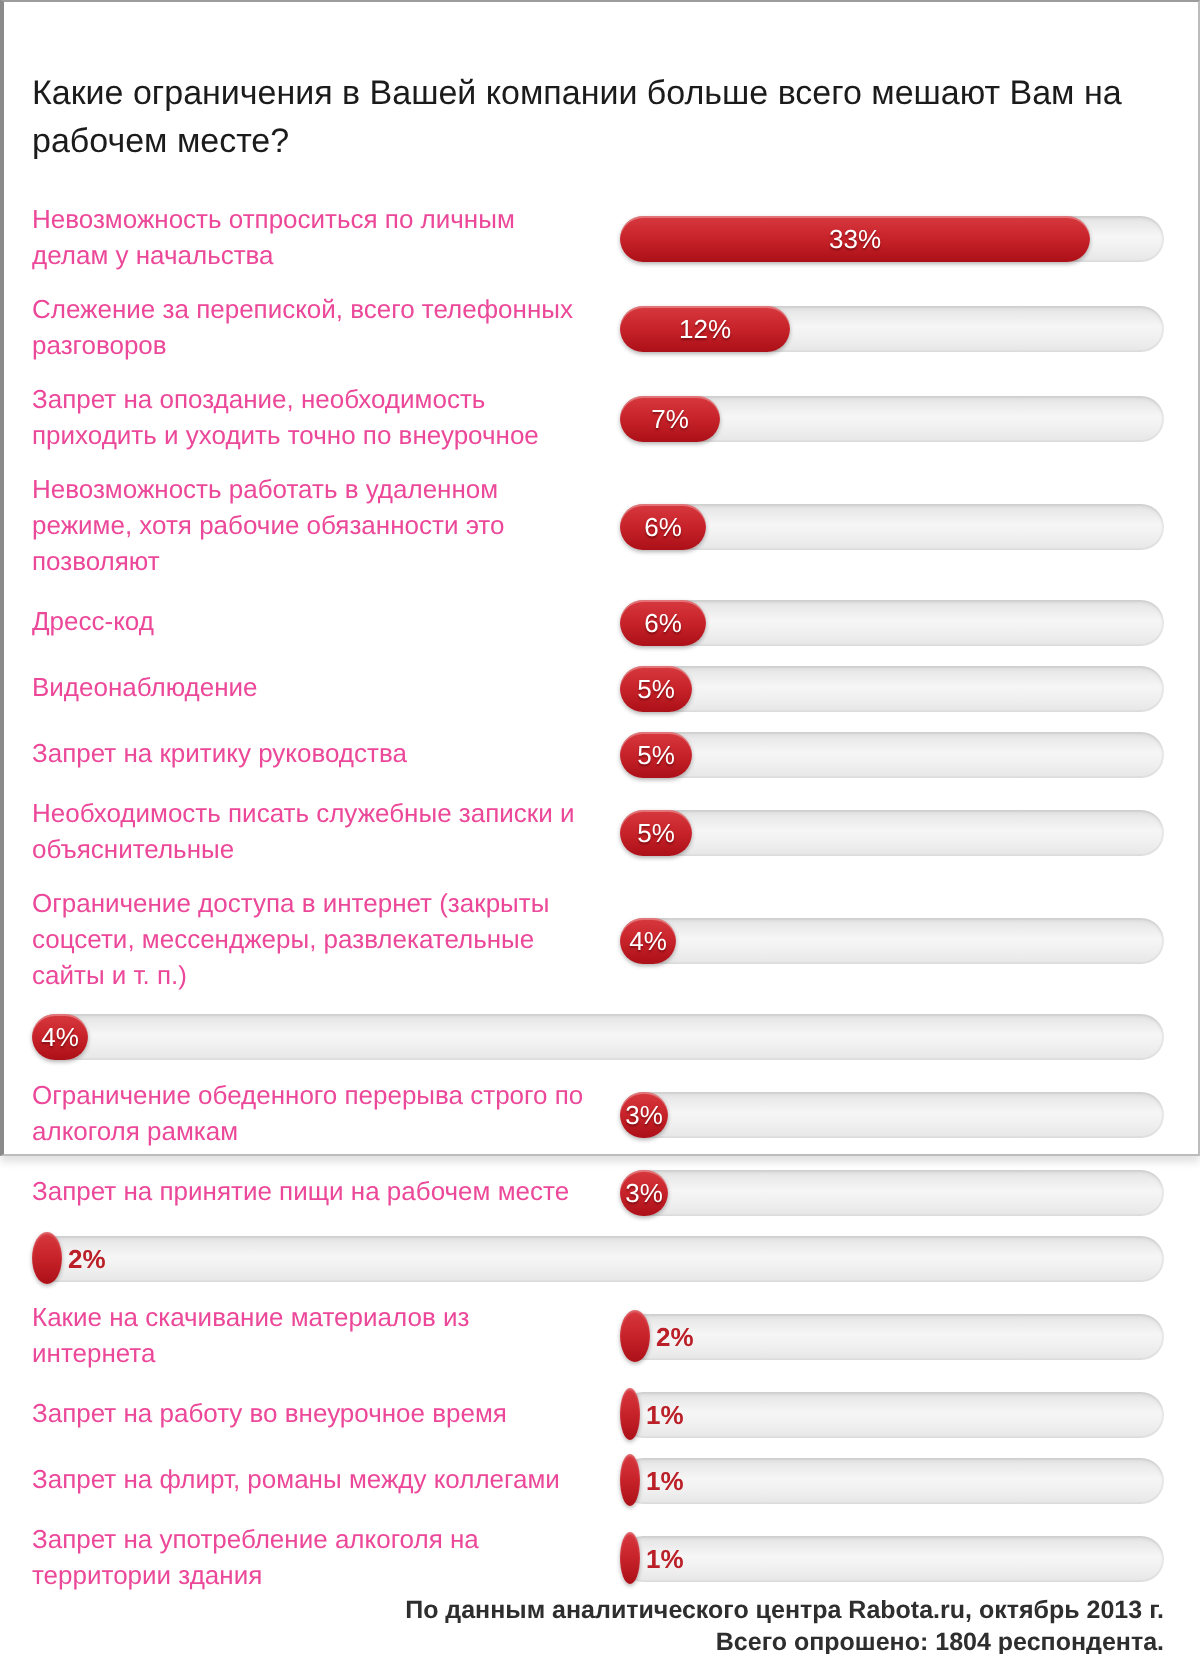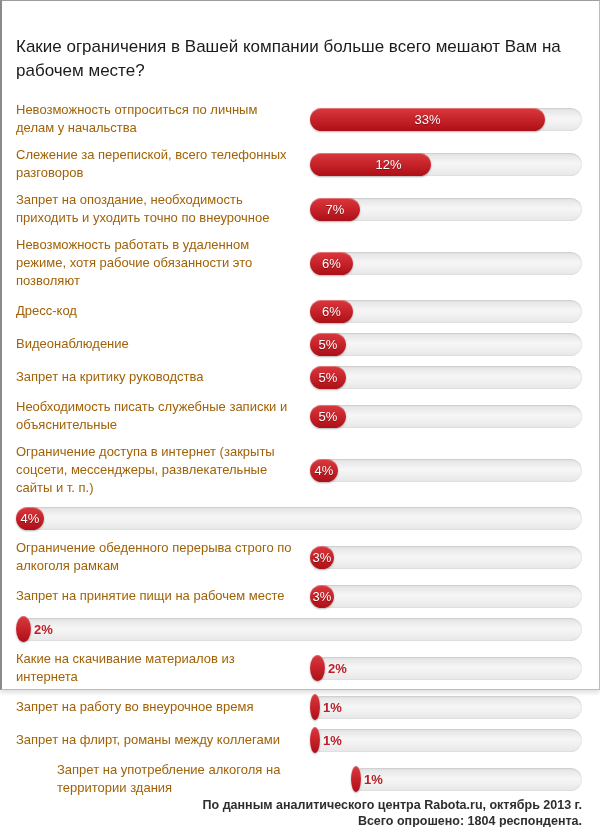--- a/index.html
+++ b/index.html
@@ -1,41 +1,41 @@
 <!DOCTYPE html>
 <html lang="ru"><head>
 <meta charset="utf-8">
 <style>
   html,body{margin:0;padding:0;background:#ffffff;}
   body{width:600px;height:827px;overflow:hidden;font-family:"Liberation Sans","DejaVu Sans",sans-serif;}
   .frame{
     box-sizing:border-box;
-    width:600px;height:690px;
+    width:600px;height:578px;
     background:#ffffff;
     border:1px solid #bcbcbc;
     border-left:2px solid #8a8a8a;
     border-top:1px solid #9c9c9c;
     box-shadow:0 3px 4px rgba(0,0,0,0.12);
     padding:34px 17px 10px 14px;
     display:flex;flex-direction:column;
   }
   .title{
     font-size:17px;line-height:24px;color:#1b1b1b;
     margin:0 0 18px 0;font-weight:400;letter-spacing:0;
     max-width:560px;
   }
   .rows{display:block;}
   .row{
     display:flex;align-items:center;
     margin-bottom:9px;min-height:24px;
   }
-  .row:last-child{margin-bottom:0;margin-left:41px;}
+  .row:last-child{margin-bottom:0;}
   .label{
     flex:0 0 294px;box-sizing:border-box;padding-right:12px;
-    font-size:13px;line-height:18px;color:#a16207;
+    font-size:13px;line-height:18px;color:#ec4899;
   }
   .track{
     flex:1 1 auto;height:23px;border-radius:12px;
     background:linear-gradient(180deg,#e3e3e3 0%,#f6f6f6 45%,#f0f0f0 70%,#e6e6e6 100%);
     box-shadow:inset 0 1px 2px rgba(0,0,0,0.07), inset 0 0 0 1px rgba(0,0,0,0.03);
     position:relative;display:flex;align-items:center;
   }
   .fill{
     height:23px;border-radius:12px;
     background:linear-gradient(180deg,#d7393f 0%,#c8232a 48%,#ac1018 100%);
@@ -75,21 +75,21 @@
         <div class="label">Невозможность отпроситься по личным делам у начальства</div>
         <div class="track">
           <div class="fill" style="width: 235px;">
             <span class="val-in">33%</span>
           </div>
         </div>
       </div>
       <div class="row">
         <div class="label">Слежение за перепиской, всего телефонных разговоров</div>
         <div class="track">
-          <div class="fill" style="width: 85px; padding-left: 36px;">
+          <div class="fill" style="width: 85px;">
             <span class="val-in">12%</span>
           </div>
         </div>
       </div>
       <div class="row">
         <div class="label">Запрет на опоздание, необходимость приходить и уходить точно по внеурочное</div>
         <div class="track">
           <div class="fill" style="width: 50px;">
             <span class="val-in">7%</span>
           </div>

